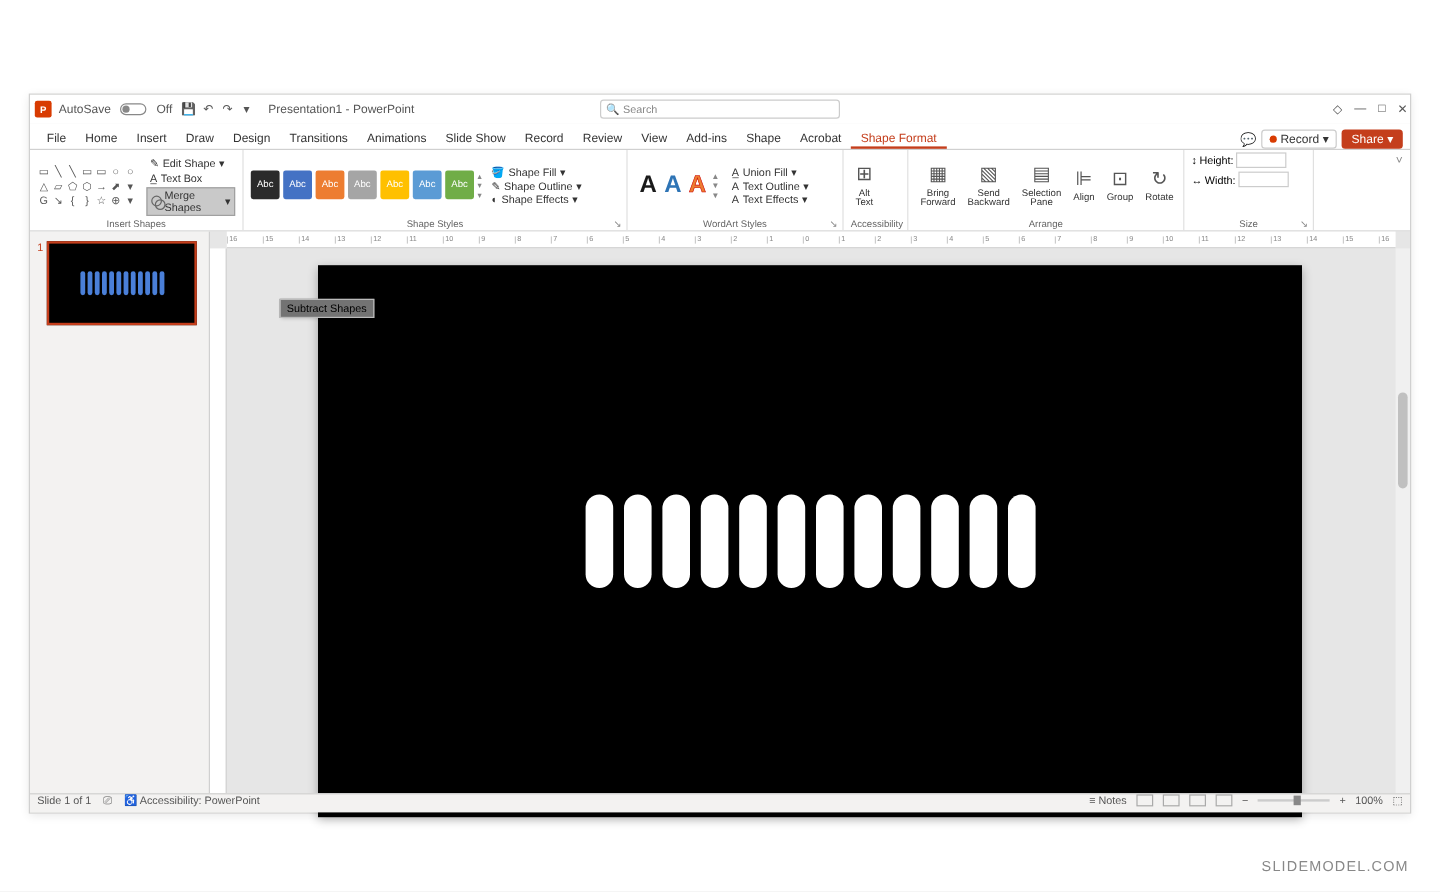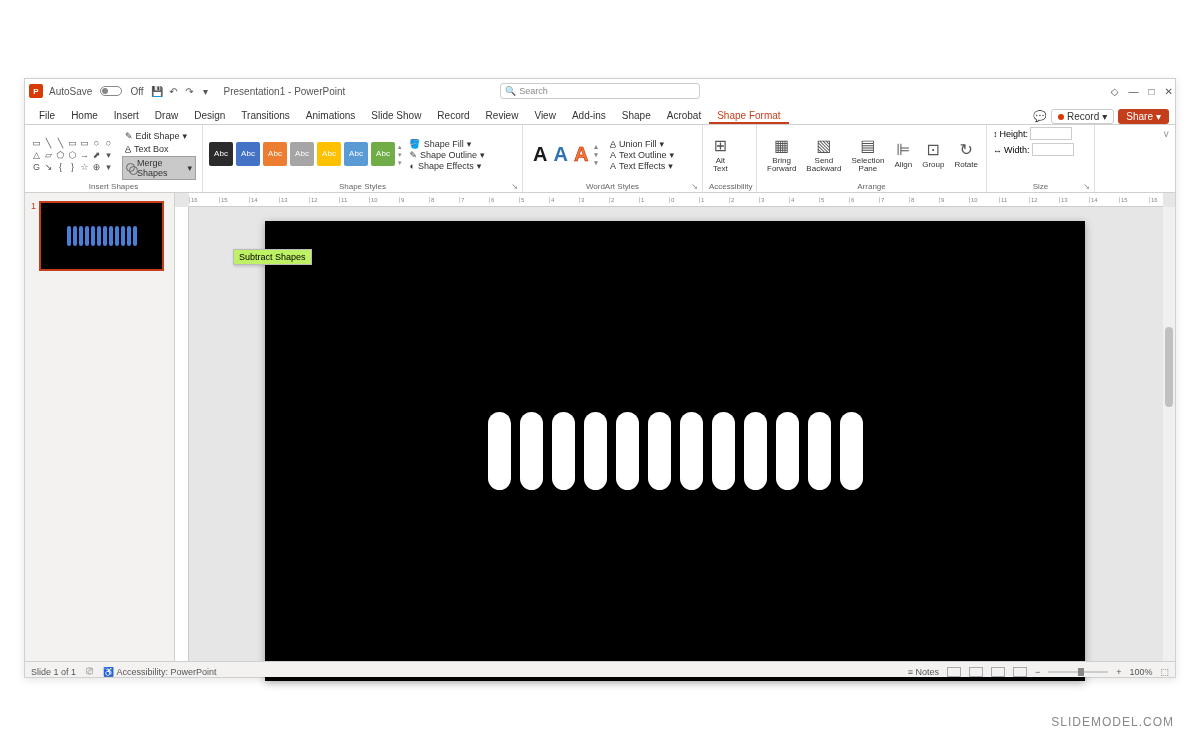--- a/index.html
+++ b/index.html
@@ -52,41 +52,41 @@
   .big-btn{display:flex;flex-direction:column;align-items:center;justify-content:center;font-size:8px;color:#333;padding:2px 4px;gap:1px;text-align:center;line-height:1;}
   .big-btn .icn{font-size:16px;color:#555;height:20px;display:flex;align-items:center;}
 
   
   .merge-menu{position:absolute;left:114px;top:90px;width:92px;background:#fff;border:1px solid #bbb;box-shadow:2px 2px 6px rgba(0,0,0,0.3);z-index:50;font-size:10px;}
   .merge-menu div{padding:3px 6px;display:flex;align-items:center;gap:5px;}
   .merge-menu div:last-child{background:#fff;outline:1.5px solid #d83b01;outline-offset:-1px;}
   .merge-icn{width:10px;height:10px;display:inline-block;position:relative;}
   .merge-icn::before,.merge-icn::after{content:"";position:absolute;width:7px;height:7px;border:1px solid #666;border-radius:50%;}
   .merge-icn::after{left:3px;top:3px;}
-  .tooltip{position:absolute;left:208px;top:170px;background:#bef264;border:1px solid #bbb;padding:2px 5px;font-size:9px;box-shadow:1px 1px 3px rgba(0,0,0,0.2);z-index:51;}
+  .tooltip{position:absolute;left:208px;top:170px;background:#737373;border:1px solid #bbb;padding:2px 5px;font-size:9px;box-shadow:1px 1px 3px rgba(0,0,0,0.2);z-index:51;}
 
   
   .workspace{position:absolute;top:114px;left:0;right:0;bottom:16px;display:flex;background:#e6e6e6;}
   .thumb-pane{width:150px;background:#f3f2f1;border-right:1px solid #d0d0d0;padding:8px 6px;}
   .thumb-wrap{display:flex;gap:3px;}
   .thumb-num{font-size:9px;color:#c43e1c;}
   .thumb{width:125px;height:70px;background:#000;border:2px solid #c43e1c;display:flex;align-items:center;justify-content:center;gap:2px;padding:0 18px;}
   .thumb span{width:4px;height:20px;background:#4a7fd8;border-radius:2px;}
 
   .canvas-area{flex:1;position:relative;background:#e6e6e6;}
   .ruler-h{position:absolute;top:0;left:14px;right:12px;height:14px;background:#fff;border-bottom:1px solid #ccc;font-size:6px;color:#888;display:flex;align-items:center;overflow:hidden;}
   .ruler-h span{border-left:1px solid #ccc;padding-left:1px;width:30px;flex:none;}
   .ruler-v{position:absolute;top:14px;left:0;bottom:0;width:14px;background:#fff;border-right:1px solid #ccc;}
   .slide{position:absolute;top:28px;left:90px;width:820px;height:460px;background:#000;box-shadow:0 2px 8px rgba(0,0,0,0.3);display:flex;align-items:center;justify-content:center;gap:9px;}
   .slide span{width:23px;height:78px;background:#fff;border-radius:12px;}
   .vscroll{position:absolute;right:0;top:14px;bottom:0;width:12px;background:#f0f0f0;}
   .vscroll-thumb{position:absolute;top:120px;width:8px;height:80px;background:#c0c0c0;border-radius:4px;left:2px;}
 
   
-  .statusbar{position:absolute;bottom:0;left:0;right:0;height:16px;background:#f3f2f1;border-top:1px solid #d0d0d0;display:flex;align-items:flex-end;font-size:9px;color:#555;padding:0 6px;gap:10px;}
+  .statusbar{position:absolute;bottom:0;left:0;right:0;height:16px;background:#f3f2f1;border-top:1px solid #d0d0d0;display:flex;align-items:flex-start;font-size:9px;color:#555;padding:0 6px;gap:10px;}
   .status-right{margin-left:auto;display:flex;align-items:center;gap:8px;}
   .zoom-slider{width:60px;height:2px;background:#ccc;position:relative;}
   .zoom-slider::after{content:"";position:absolute;left:50%;top:-3px;width:6px;height:8px;background:#888;}
   .view-btn{width:14px;height:10px;border:1px solid #aaa;display:inline-block;}
 
   .watermark{position:absolute;bottom:14px;right:26px;font-size:12px;letter-spacing:1px;color:#888;font-weight:500;}
 </style>
 </head>
 <body>
 

